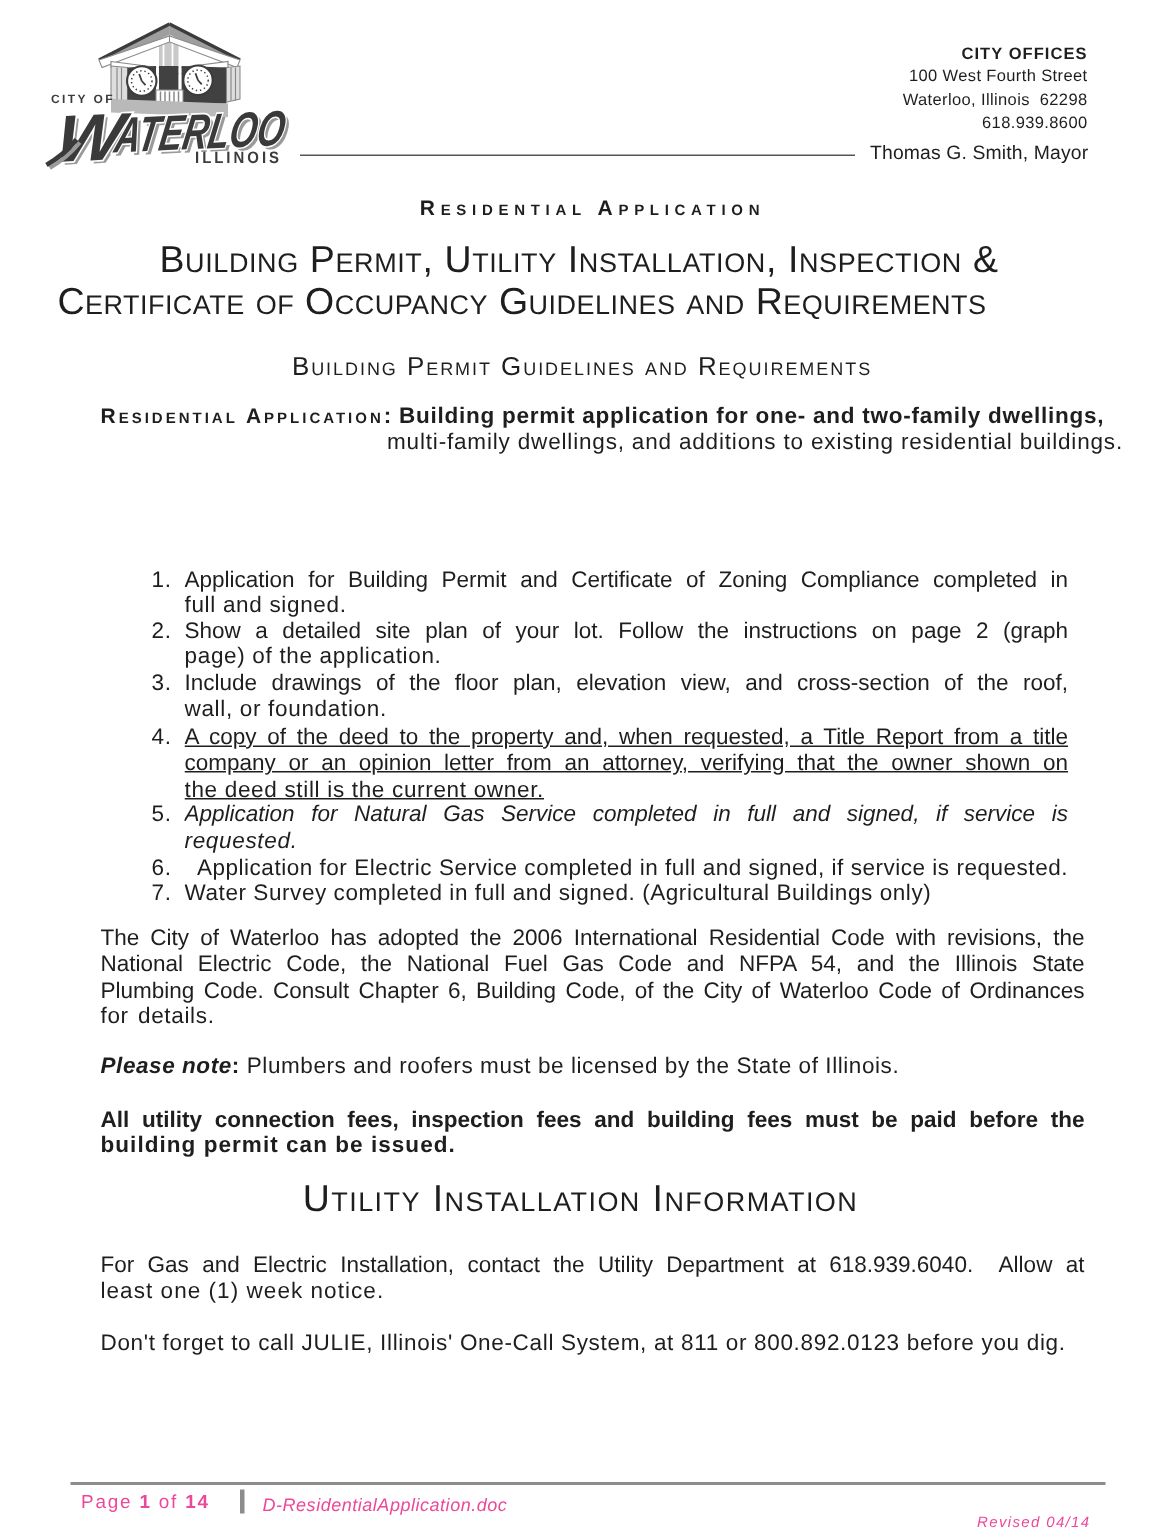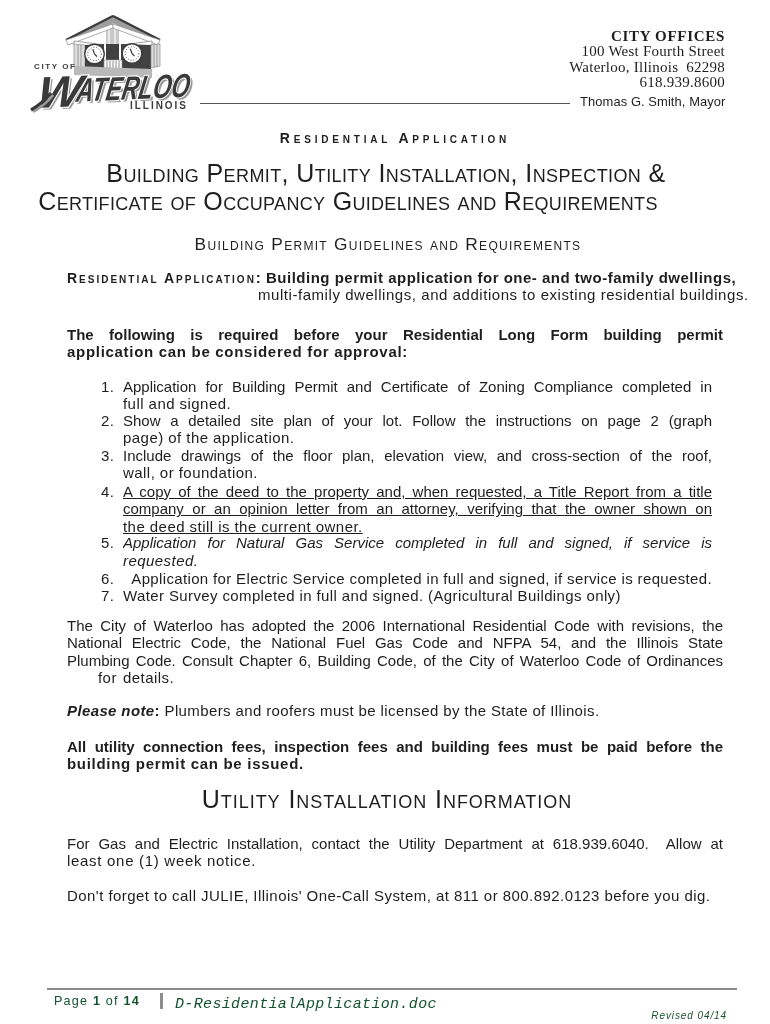--- a/index.html
+++ b/index.html
@@ -5,24 +5,24 @@
   html,body{margin:0;padding:0;background:#ffffff;}
   #page{position:relative;width:770px;height:1024px;background:#ffffff;overflow:hidden;
         font-family:"Liberation Sans",sans-serif;color:#1e1e1e;}
   .abs{position:absolute;}
   .body{font-size:15px;line-height:17.4px;letter-spacing:0.45px;}
   .jline{text-align:justify;text-align-last:justify;height:17.4px;overflow:hidden;letter-spacing:0;}
   .lline{text-align:left;height:17.4px;overflow:hidden;}
   .sc{font-variant:small-caps;}
   .b{font-weight:bold;}
   .bp{letter-spacing:0.7px;}
-  .hdr{font-size:15px;line-height:15.4px;text-align:right;letter-spacing:0.25px;font-family:Liberation Serif, serif;}
+  .hdr{font-size:11px;line-height:15.4px;text-align:right;letter-spacing:0.25px;}
   .t1{font-size:25px;line-height:28px;font-variant:small-caps;letter-spacing:0.4px;text-align:center;}
   .t2{font-size:17.3px;font-variant:small-caps;letter-spacing:0.3px;text-align:center;}
-  .gray{color:#14532d;}
+  .gray{color:#ec4899;}
 </style>
 </head>
 <body>
 <div id="page">
 
   <svg class="abs" style="left:24px;top:4px;" width="360" height="126" viewBox="0 0 360 126">
 
     <g>
 
       <rect x="82" y="14" width="13" height="26" fill="#c9c9c9"></rect>
@@ -117,24 +117,20 @@
 
   <div class="abs t1" style="left:0px;top:159px;width:772px;">Building Permit, Utility Installation, Inspection &amp;</div>
   <div class="abs t1" style="left:1px;top:187px;width:694px;letter-spacing:0.32px;">Certificate of Occupancy Guidelines and Requirements</div>
 
   <div class="abs t2" style="left:0px;top:233.5px;width:776px;letter-spacing:1.3px;">Building Permit Guidelines and Requirements</div>
 
   <div class="abs body" style="left:67px;top:268.8px;"><span class="sc b" style="font-size:14px;letter-spacing:2.0px;">Residential Application</span><b>:</b><span style="letter-spacing:0.5px;font-weight:bold;"> Building permit application for one- and two-family dwellings,</span></div>
 
   <div class="abs body" style="left:258px;top:286.3px;letter-spacing:0.55px;">multi-family dwellings, and additions to existing residential buildings.</div>
 
-  <div class="abs body b bp" style="left:67px;top:326px;width:656px;">
-    <div class="jline">The following is required before your Residential Long Form building permit</div>
-    <div class="lline">application can be considered for approval:</div>
-  </div>
 
   <div class="abs body" style="left:101px;top:377.9px;width:611px;">
 
     <div style="position:absolute;left:0;top:0;">1.</div>
     <div style="position:absolute;left:22px;top:0;width:589px;">
       <div class="jline">Application for Building Permit and Certificate of Zoning Compliance completed in</div>
       <div class="lline">full and signed.</div>
     </div>
 
     <div style="position:absolute;left:0;top:33.9px;">2.</div>
@@ -170,21 +166,21 @@
     <div style="position:absolute;left:0;top:208.8px;">7.</div>
     <div style="position:absolute;left:22px;top:208.8px;width:589px;">
       <div class="lline" style="letter-spacing:0.38px;white-space:nowrap;">Water Survey completed in full and signed. (Agricultural Buildings only)</div>
     </div>
   </div>
 
   <div class="abs body" style="left:67px;top:616.8px;width:656px;">
     <div class="jline">The City of Waterloo has adopted the 2006 International Residential Code with revisions, the</div>
     <div class="jline">National Electric Code, the National Fuel Gas Code and NFPA 54, and the Illinois State</div>
     <div class="jline">Plumbing Code. Consult Chapter 6, Building Code, of the City of Waterloo Code of Ordinances</div>
-    <div class="lline" style="word-spacing:1.5px;margin-left:31px;">for details.</div>
+    <div class="lline" style="word-spacing:1.5px;">for details.</div>
   </div>
 
   <div class="abs body" style="left:67px;top:701.8px;letter-spacing:0.38px;"><b><i>Please note</i>:</b> Plumbers and roofers must be licensed by the State of Illinois.</div>
 
   <div class="abs body b bp" style="left:67px;top:737.8px;width:656px;">
     <div class="jline">All utility connection fees, inspection fees and building fees must be paid before the</div>
     <div class="lline">building permit can be issued.</div>
   </div>
 
   <div class="abs t1" style="left:0px;top:785px;width:774px;letter-spacing:0.95px;">Utility Installation Information</div>
@@ -197,17 +193,17 @@
   <div class="abs body" style="left:67px;top:886.8px;width:656px;">
     <div class="lline">Don't forget to call JULIE, Illinois' One-Call System, at 811 or 800.892.0123 before you dig.</div>
   </div>
 
   <div class="abs" style="left:47px;top:988px;width:690px;height:2px;background:#8c8c8c;"></div>
 
   <div class="abs gray" style="left:54px;top:994px;font-size:12.6px;letter-spacing:1.2px;">Page <b>1</b> of <b>14</b></div>
 
   <div class="abs" style="left:160px;top:993px;width:2.6px;height:16px;background:#8c8c8c;"></div>
 
-  <div class="abs gray" style="left:175px;top:996px;font-size:15px;font-style:italic;letter-spacing:0.35px;font-family:Liberation Mono, monospace;">D-ResidentialApplication.doc</div>
+  <div class="abs gray" style="left:175px;top:996px;font-size:12px;font-style:italic;letter-spacing:0.35px;">D-ResidentialApplication.doc</div>
 
   <div class="abs gray" style="top:994px;right:43px;font-size:10px;font-style:italic;letter-spacing:0.9px;margin-top:16px;">Revised 04/14</div>
 
 </div>
 
 </body></html>

